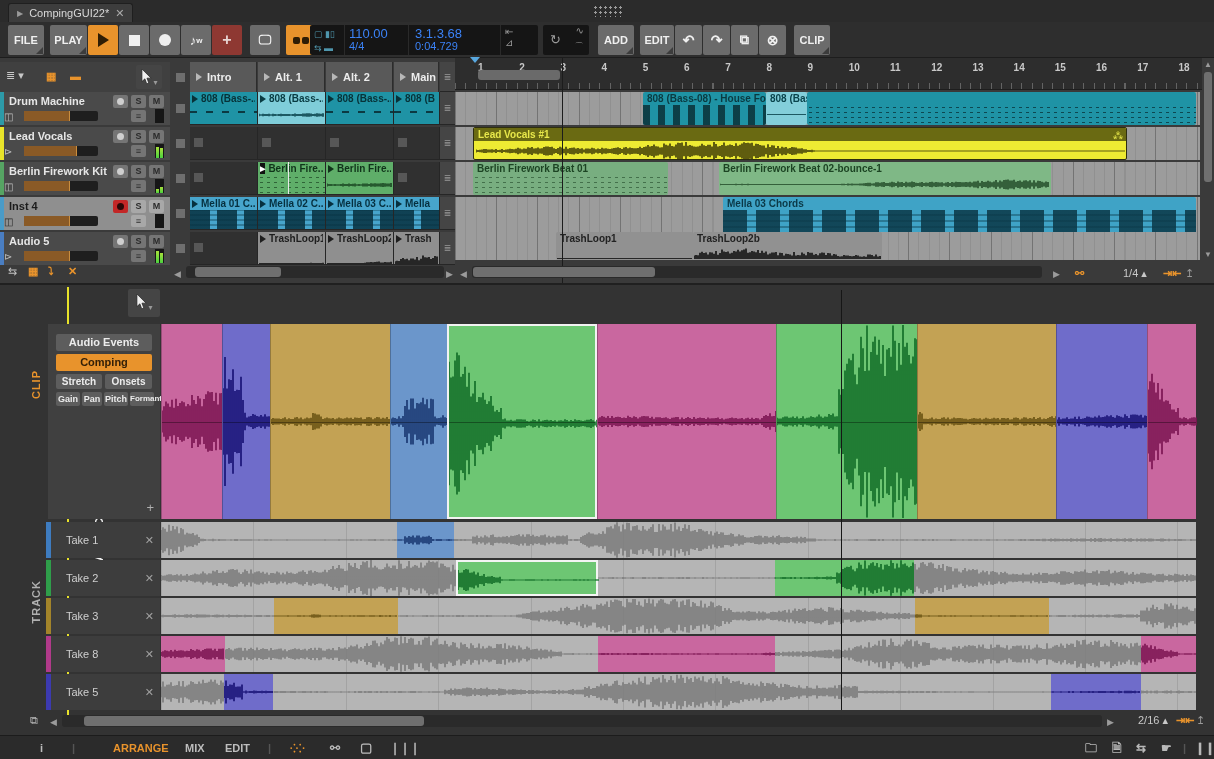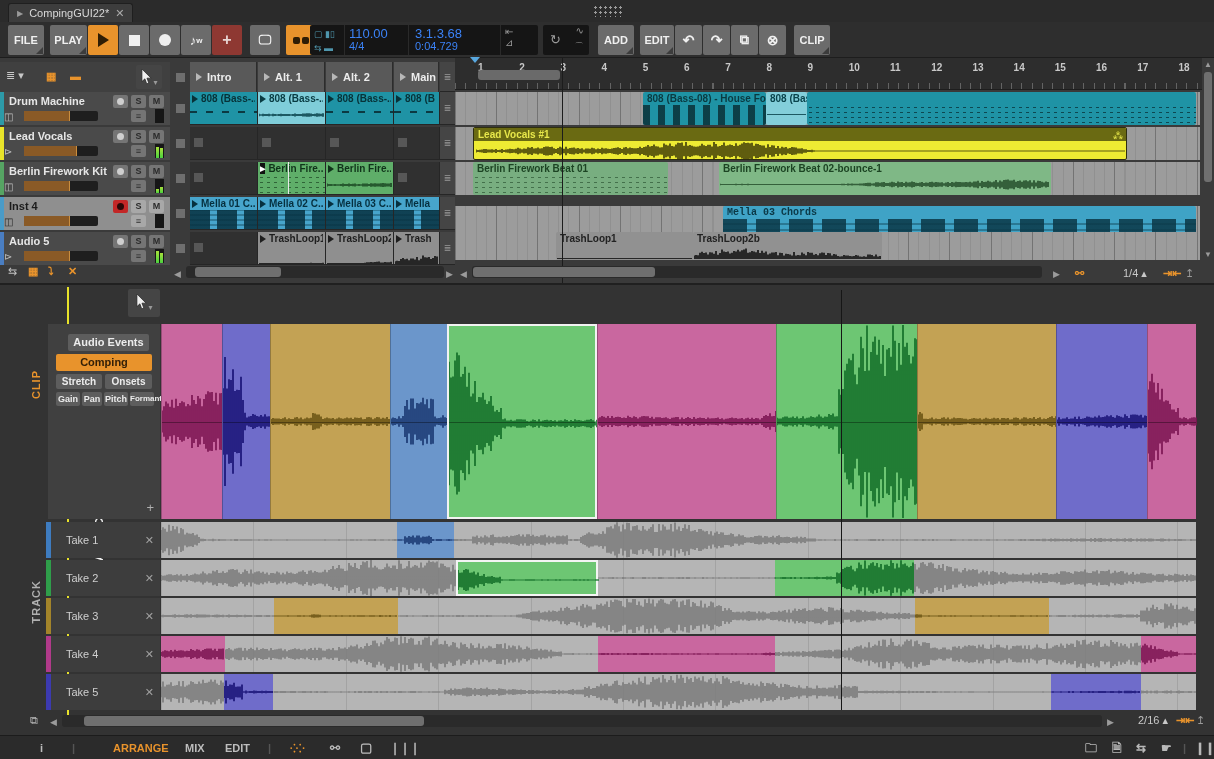--- a/index.html
+++ b/index.html
@@ -533,21 +533,21 @@
             <div style="position: absolute; inset: 13px 0px 0px; background-image: radial-gradient(rgba(15, 50, 22, 0.5) 1px, transparent 1.4px); background-size: 7px 5px;"></div>
           </div>
           <div class="aclip" style="left: 264px; width: 332px; height: 100%; background: rgb(127, 184, 134);">
             <div class="hd" style="color:#1c4423">Berlin Firework Beat 02-bounce-1</div>
             <div style="position: absolute; inset: 13px 0px 0px;"></div>
             <svg class="wv" width="330" height="19" style="left: 1px; top: 13px;">
               <path d="M0 8.7L0 10.3M2 8.9L2 10.1M4 8.9L4 10.1M6 8.9L6 10.1M8 8.9L8 10.1M10 8.9L10 10.1M12 8.9L12 10.1M14 8.9L14 10.1M16 8.8L16 10.2M18 8.9L18 10.1M20 8.9L20 10.1M22 8.8L22 10.2M24 8.9L24 10.1M26 8.9L26 10.1M28 8.8L28 10.2M30 8.9L30 10.1M32 8.9L32 10.1M34 8.9L34 10.1M36 8.9L36 10.1M38 8.9L38 10.1M40 8.9L40 10.1M42 8.9L42 10.1M44 8.9L44 10.1M46 8.9L46 10.1M48 8.9L48 10.1M50 8.9L50 10.1M52 8.9L52 10.1M54 8.9L54 10.1M56 8.9L56 10.1M58 8.9L58 10.1M60 8.9L60 10.1M62 8.9L62 10.1M64 8.9L64 10.1M66 8.9L66 10.1M68 8.9L68 10.1M70 8.9L70 10.1M72 8.9L72 10.1M74 8.9L74 10.1M76 8.9L76 10.1M78 8.9L78 10.1M80 8.9L80 10.1M82 8.9L82 10.1M84 8.9L84 10.1M86 8.9L86 10.1M88 8.9L88 10.1M90 8.9L90 10.1M92 8.9L92 10.1M94 8.9L94 10.1M96 8.9L96 10.1M98 8.9L98 10.1M100 8.9L100 10.1M102 8.9L102 10.1M104 8.9L104 10.1M106 8.9L106 10.1M108 8.9L108 10.1M110 8.9L110 10.1M112 8.9L112 10.1M114 8.9L114 10.1M116 8.9L116 10.1M118 8.9L118 10.1M120 8.9L120 10.1M122 8.7L122 10.3M124 8.8L124 10.2M126 8.9L126 10.1M128 8.5L128 10.5M130 8.8L130 10.2M132 8.6L132 10.4M134 8.8L134 10.2M136 8.7L136 10.3M138 8.8L138 10.2M140 8.5L140 10.5M142 8.6L142 10.4M144 8.3L144 10.7M146 8.0L146 11.0M148 7.7L148 11.3M150 7.8L150 11.2M152 8.5L152 10.5M154 8.2L154 10.8M156 7.3L156 11.7M158 7.3L158 11.7M160 7.7L160 11.3M162 7.3L162 11.7M164 6.9L164 12.1M166 8.1L166 10.9M168 7.9L168 11.1M170 7.5L170 11.5M172 6.7L172 12.3M174 7.3L174 11.7M176 7.9L176 11.1M178 6.6L178 12.4M180 7.3L180 11.7M182 7.1L182 11.9M184 8.1L184 10.9M186 6.8L186 12.2M188 7.4L188 11.6M190 7.2L190 11.8M192 6.4L192 12.6M194 6.9L194 12.1M196 7.7L196 11.3M198 8.1L198 10.9M200 7.6L200 11.4M202 6.9L202 12.1M204 8.0L204 11.0M206 7.5L206 11.5M208 7.8L208 11.2M210 7.1L210 11.9M212 6.8L212 12.2M214 7.6L214 11.4M216 6.9L216 12.1M218 7.2L218 11.8M220 7.5L220 11.5M222 7.2L222 11.8M224 8.2L224 10.8M226 7.5L226 11.5M228 7.1L228 11.9M230 8.1L230 10.9M232 6.9L232 12.1M234 7.6L234 11.4M236 6.8L236 12.2M238 6.9L238 12.1M240 7.1L240 11.9M242 7.2L242 11.8M244 7.3L244 11.7M246 6.9L246 12.1M248 7.3L248 11.7M250 6.8L250 12.2M252 7.5L252 11.5M254 6.6L254 12.4M256 6.6L256 12.4M258 5.7L258 13.3M260 7.7L260 11.3M262 6.1L262 12.9M264 6.9L264 12.1M266 6.8L266 12.2M268 5.7L268 13.3M270 6.5L270 12.5M272 7.3L272 11.7M274 6.6L274 12.4M276 5.1L276 13.9M278 7.3L278 11.7M280 5.4L280 13.6M282 6.5L282 12.5M284 5.0L284 14.0M286 4.8L286 14.2M288 4.6L288 14.4M290 5.4L290 13.6M292 5.5L292 13.5M294 4.8L294 14.2M296 6.8L296 12.2M298 6.1L298 12.9M300 5.5L300 13.5M302 6.8L302 12.2M304 5.5L304 13.5M306 5.3L306 13.7M308 6.3L308 12.7M310 5.3L310 13.7M312 7.4L312 11.6M314 5.3L314 13.7M316 7.4L316 11.6M318 5.7L318 13.3M320 6.1L320 12.9M322 6.8L322 12.2M324 7.5L324 11.5M326 6.5L326 12.5M328 6.9L328 12.1" stroke="#27512e" stroke-width="1.7" fill="none"></path>
             </svg>
           </div>
         </div>
-        <div class="alane" style="top: 148px; height: 47px; font-family: Liberation Mono, monospace;">
+        <div class="alane" style="top: 139px; height: 47px;">
           <div class="aclip" style="left: 268px; width: 473px; height: 100%; background: rgb(63, 163, 198);">
             <div class="hd" style="color:#0b3947">Mella 03 Chords</div>
             <div style="position: absolute; inset: 13px 0px 0px; background-image: repeating-linear-gradient(90deg, rgba(10, 55, 70, 0.85) 0px, rgba(10, 55, 70, 0.85) 24px, transparent 24px, transparent 33px), repeating-linear-gradient(0deg, transparent 0px, transparent 4px, rgba(10, 55, 70, 0.4) 4px, rgba(10, 55, 70, 0.4) 6px);"></div>
           </div>
         </div>
         <div class="alane" style="top: 174px; height: 28px;">
           <div class="aclip" style="left: 101px; width: 137px; height: 100%; background: rgb(145, 145, 145);">
             <div class="hd" style="color:#222222">TrashLoop1</div>
             <div style="position: absolute; inset: 13px 0px 0px;"></div>
             <svg class="wv" width="135" height="14" style="left: 1px; top: 13px;">
@@ -586,21 +586,21 @@
     <div id="yline"></div>
     <div class="abs vtext" style="left:93px;top:160px;height:130px;color:#f0f0f0;font-weight:bold">LEAD VOCALS #1</div>
 
     <div class="abs" style="left:128px;top:4px;width:32px;height:28px;background:#454545;border-radius:2px;text-align:center">
       <svg width="13" height="16" viewBox="0 0 10 14" style="margin-top:5px">
           <path d="M1 0 L1 11 L3.6 8.6 L5.2 13 L7 12.3 L5.4 8 L9 8 Z" fill="#f0f0f0" stroke="#222" stroke-width="0.6"></path>
         </svg><span style="color:#999;font-size:8px">▾</span>
     </div>
 
     <div class="abs" style="left:48px;top:39px;width:112px;height:195px;background:#404040">
-      <div class="pbtn" style="left:20px;top:10px;width:81px;height:17px;line-height:17px">Audio Events</div>
+      <div class="pbtn" style="left:8px;top:10px;width:96px;height:17px;line-height:17px">Audio Events</div>
       <div class="pbtn on" style="left:8px;top:30px;width:96px;height:17px;line-height:17px">Comping</div>
       <div class="pbtn" style="left:8px;top:50px;width:46px;height:15px;line-height:15px;font-size:10px">Stretch</div>
       <div class="pbtn" style="left:57px;top:50px;width:47px;height:15px;line-height:15px;font-size:10px">Onsets</div>
       <div class="pbtn" style="left:8px;top:68px;width:24px;height:14px;line-height:14px;font-size:9px">Gain</div>
       <div class="pbtn" style="left:34px;top:68px;width:20px;height:14px;line-height:14px;font-size:9px">Pan</div>
       <div class="pbtn" style="left:56px;top:68px;width:24px;height:14px;line-height:14px;font-size:9px">Pitch</div>
       <div class="pbtn" style="left:82px;top:68px;width:24px;height:14px;line-height:14px;font-size:8px">Formant</div>
       <div class="abs" style="right:6px;bottom:4px;color:#b0b0b0;font-size:13px">+</div>
     </div>
 
@@ -717,21 +717,21 @@
             </svg>
           </div>
           <div class="hl" style="left: 754px; width: 134px; background: rgb(195, 162, 84);">
             <svg class="wv" width="134" height="36" style="left: 0px; top: 0px;">
               <path d="M0 16.6L0 19.4M2 16.2L2 19.8M4 16.4L4 19.6M6 16.6L6 19.4M8 17.4L8 18.6M10 17.4L10 18.6M12 17.4L12 18.6M14 17.2L14 18.8M16 17.4L16 18.6M18 17.4L18 18.6M20 17.4L20 18.6M22 17.4L22 18.6M24 17.3L24 18.7M26 17.2L26 18.8M28 17.4L28 18.6M30 17.3L30 18.7M32 17.4L32 18.6M34 17.4L34 18.6M36 17.2L36 18.8M38 17.4L38 18.6M40 17.3L40 18.7M42 17.4L42 18.6M44 17.4L44 18.6M46 17.4L46 18.6M48 17.4L48 18.6M50 17.4L50 18.6M52 17.4L52 18.6M54 17.4L54 18.6M56 17.3L56 18.7M58 17.4L58 18.6M60 17.4L60 18.6M62 17.4L62 18.6M64 17.4L64 18.6M66 17.4L66 18.6M68 17.3L68 18.7M70 17.4L70 18.6M72 17.4L72 18.6M74 17.4L74 18.6M76 17.3L76 18.7M78 17.4L78 18.6M80 17.4L80 18.6M82 17.4L82 18.6M84 17.3L84 18.7M86 17.4L86 18.6M88 17.4L88 18.6M90 17.4L90 18.6M92 17.4L92 18.6M94 17.4L94 18.6M96 17.3L96 18.7M98 17.3L98 18.7M100 17.3L100 18.7M102 17.4L102 18.6M104 17.4L104 18.6M106 17.2L106 18.8M108 17.3L108 18.7M110 17.4L110 18.6M112 17.4L112 18.6M114 17.4L114 18.6M116 17.2L116 18.8M118 17.4L118 18.6M120 17.4L120 18.6M122 17.2L122 18.8M124 17.4L124 18.6M126 17.4L126 18.6M128 17.4L128 18.6M130 17.4L130 18.6M132 17.2L132 18.8" stroke="#6b5414" stroke-width="1.7" fill="none"></path>
             </svg>
           </div>
         </div>
         <div class="takerow-hd" style="top: 351px; height: 36px;">
           <div class="cstrip" style="background:#b13a8a"></div>
-    <span class="lbl">Take 4</span>
+    <span class="lbl">Take 8</span>
     <span class="x">✕</span>
         </div>
         <div class="takelane" style="top: 351px; height: 36px;">
           <svg class="wv" width="1035" height="36" style="left: 0px; top: 0px;">
             <path d="M0 16.0L0 20.0M2 15.2L2 20.8M4 14.3L4 21.7M6 14.7L6 21.3M8 15.3L8 20.7M10 14.0L10 22.0M12 15.5L12 20.5M14 13.8L14 22.2M16 15.1L16 20.9M18 14.6L18 21.4M20 14.3L20 21.7M22 14.4L22 21.6M24 15.2L24 20.8M26 14.8L26 21.2M28 15.0L28 21.0M30 13.1L30 22.9M32 14.0L32 22.0M34 14.8L34 21.2M36 13.3L36 22.7M38 13.8L38 22.2M40 15.2L40 20.8M42 13.9L42 22.1M44 13.0L44 23.0M46 12.4L46 23.6M48 12.6L48 23.4M50 12.5L50 23.5M52 14.2L52 21.8M54 12.7L54 23.3M56 14.9L56 21.1M58 12.8L58 23.2M60 12.7L60 23.3M62 12.6L62 23.4M64 13.4L64 22.6M66 12.9L66 23.1M68 12.0L68 24.0M70 13.4L70 22.6M72 14.5L72 21.5M74 12.8L74 23.2M76 12.3L76 23.7M78 11.7L78 24.3M80 11.7L80 24.3M82 14.7L82 21.3M84 12.1L84 23.9M86 14.4L86 21.6M88 13.0L88 23.0M90 11.7L90 24.3M92 13.1L92 22.9M94 14.3L94 21.7M96 11.6L96 24.4M98 14.1L98 21.9M100 12.9L100 23.1M102 12.2L102 23.8M104 13.0L104 23.0M106 13.0L106 23.0M108 14.5L108 21.5M110 12.1L110 23.9M112 13.9L112 22.1M114 13.5L114 22.5M116 13.3L116 22.7M118 12.8L118 23.2M120 12.4L120 23.6M122 14.5L122 21.5M124 13.3L124 22.7M126 15.3L126 20.7M128 14.1L128 21.9M130 13.6L130 22.4M132 13.0L132 23.0M134 12.2L134 23.8M136 13.3L136 22.7M138 12.8L138 23.2M140 14.1L140 21.9M142 13.6L142 22.4M144 12.7L144 23.3M146 14.6L146 21.4M148 13.1L148 22.9M150 11.9L150 24.1M152 14.0L152 22.0M154 11.8L154 24.2M156 14.0L156 22.0M158 11.8L158 24.2M160 12.2L160 23.8M162 14.5L162 21.5M164 14.7L164 21.3M166 13.3L166 22.7M168 12.7L168 23.3M170 13.8L170 22.2M172 11.9L172 24.1M174 14.3L174 21.7M176 14.3L176 21.7M178 10.9L178 25.1M180 12.6L180 23.4M182 12.5L182 23.5M184 11.6L184 24.4M186 12.9L186 23.1M188 11.3L188 24.7M190 9.4L190 26.6M192 10.4L192 25.6M194 10.3L194 25.7M196 8.5L196 27.5M198 12.4L198 23.6M200 11.0L200 25.0M202 12.6L202 23.4M204 10.0L204 26.0M206 7.2L206 28.8M208 10.0L208 26.0M210 9.1L210 26.9M212 4.7L212 31.3M214 4.5L214 31.5M216 7.2L216 28.8M218 10.2L218 25.8M220 6.5L220 29.5M222 8.3L222 27.7M224 4.5L224 31.5M226 1.1L226 34.9M228 2.8L228 33.2M230 5.7L230 30.3M232 5.2L232 30.8M234 1.5L234 34.5M236 1.9L236 34.1M238 8.8L238 27.2M240 0.3L240 35.7M242 7.3L242 28.7M244 0.9L244 35.1M246 7.1L246 28.9M248 2.9L248 33.1M250 1.7L250 34.3M252 2.5L252 33.5M254 8.8L254 27.2M256 8.5L256 27.5M258 5.0L258 31.0M260 8.8L260 27.2M262 3.8L262 32.2M264 1.6L264 34.4M266 1.7L266 34.3M268 0.6L268 35.4M270 9.2L270 26.8M272 5.5L272 30.5M274 3.8L274 32.2M276 2.4L276 33.6M278 8.5L278 27.5M280 7.9L280 28.1M282 8.4L282 27.6M284 4.7L284 31.3M286 8.0L286 28.0M288 10.5L288 25.5M290 9.3L290 26.7M292 6.0L292 30.0M294 6.8L294 29.2M296 11.3L296 24.7M298 12.4L298 23.6M300 6.4L300 29.6M302 8.6L302 27.4M304 8.1L304 27.9M306 11.0L306 25.0M308 12.5L308 23.5M310 7.3L310 28.7M312 9.3L312 26.7M314 11.9L314 24.1M316 11.4L316 24.6M318 7.6L318 28.4M320 12.5L320 23.5M322 10.2L322 25.8M324 12.5L324 23.5M326 11.8L326 24.2M328 9.8L328 26.2M330 10.4L330 25.6M332 12.2L332 23.8M334 11.9L334 24.1M336 8.0L336 28.0M338 8.3L338 27.7M340 8.0L340 28.0M342 12.3L342 23.7M344 7.3L344 28.7M346 12.9L346 23.1M348 9.5L348 26.5M350 11.6L350 24.4M352 9.4L352 26.6M354 10.2L354 25.8M356 13.2L356 22.8M358 9.4L358 26.6M360 11.6L360 24.4M362 13.5L362 22.5M364 12.9L364 23.1M366 10.5L366 25.5M368 11.7L368 24.3M370 13.7L370 22.3M372 13.2L372 22.8M374 13.1L374 22.9M376 12.7L376 23.3M378 14.5L378 21.5M380 12.7L380 23.3M382 14.2L382 21.8M384 13.6L384 22.4M386 13.7L386 22.3M388 15.6L388 20.4M390 13.7L390 22.3M392 15.4L392 20.6M394 15.7L394 20.3M396 15.9L396 20.1M398 15.8L398 20.2M400 15.6L400 20.4M402 17.4L402 18.6M404 17.3L404 18.7M406 17.2L406 18.8M408 17.3L408 18.7M410 17.3L410 18.7M412 17.1L412 18.9M414 17.4L414 18.6M416 17.4L416 18.6M418 17.3L418 18.7M420 17.4L420 18.6M422 17.4L422 18.6M424 17.4L424 18.6M426 17.3L426 18.7M428 17.4L428 18.6M430 17.0L430 19.0M432 17.4L432 18.6M434 17.4L434 18.6M436 17.4L436 18.6M438 17.1L438 18.9M440 17.3L440 18.7M442 17.0L442 19.0M444 17.3L444 18.7M446 17.4L446 18.6M448 17.1L448 18.9M450 17.4L450 18.6M452 17.0L452 19.0M454 17.1L454 18.9M456 17.0L456 19.0M458 17.0L458 19.0M460 17.1L460 18.9M462 17.1L462 18.9M464 17.0L464 19.0M466 17.2L466 18.8M468 17.3L468 18.7M470 17.4L470 18.6M472 17.1L472 18.9M474 16.9L474 19.1M476 17.0L476 19.0M478 17.4L478 18.6M480 17.4L480 18.6M482 17.2L482 18.8M484 17.4L484 18.6M486 17.0L486 19.0M488 17.1L488 18.9M490 17.0L490 19.0M492 17.3L492 18.7M494 17.1L494 18.9M496 17.4L496 18.6M498 17.4L498 18.6M500 17.3L500 18.7M502 17.0L502 19.0M504 17.3L504 18.7M506 17.4L506 18.6M508 17.4L508 18.6M510 17.3L510 18.7M512 17.4L512 18.6M514 17.4L514 18.6M516 17.3L516 18.7M518 17.3L518 18.7M520 17.4L520 18.6M522 17.4L522 18.6M524 17.4L524 18.6M526 17.2L526 18.8M528 17.2L528 18.8M530 17.4L530 18.6M532 17.4L532 18.6M534 17.2L534 18.8M536 17.4L536 18.6M538 17.4L538 18.6M540 17.4L540 18.6M542 17.2L542 18.8M544 17.4L544 18.6M546 17.4L546 18.6M548 17.4L548 18.6M550 17.4L550 18.6M552 17.4L552 18.6M554 17.4L554 18.6M556 17.3L556 18.7M558 17.4L558 18.6M560 17.4L560 18.6M562 17.4L562 18.6M564 17.4L564 18.6M566 17.4L566 18.6M568 17.4L568 18.6M570 17.4L570 18.6M572 17.4L572 18.6M574 17.3L574 18.7M576 17.3L576 18.7M578 17.4L578 18.6M580 17.4L580 18.6M582 17.4L582 18.6M584 17.4L584 18.6M586 17.4L586 18.6M588 17.4L588 18.6M590 17.4L590 18.6M592 17.4L592 18.6M594 17.4L594 18.6M596 17.4L596 18.6M598 17.4L598 18.6M600 17.2L600 18.8M602 16.8L602 19.2M604 17.0L604 19.0M606 16.4L606 19.6M608 16.6L608 19.4M610 16.1L610 19.9M612 16.3L612 19.7M614 15.9L614 20.1M616 16.3L616 19.7M618 16.0L618 20.0M620 16.9L620 19.1M622 15.7L622 20.3M624 16.2L624 19.8M626 16.3L626 19.7M628 15.5L628 20.5M630 16.3L630 19.7M632 15.3L632 20.7M634 16.2L634 19.8M636 15.6L636 20.4M638 15.6L638 20.4M640 16.4L640 19.6M642 14.9L642 21.1M644 15.6L644 20.4M646 16.1L646 19.9M648 15.2L648 20.8M650 15.8L650 20.2M652 15.1L652 20.9M654 14.6L654 21.4M656 15.3L656 20.7M658 14.8L658 21.2M660 14.5L660 21.5M662 14.4L662 21.6M664 14.1L664 21.9M666 14.3L666 21.7M668 13.7L668 22.3M670 14.0L670 22.0M672 15.4L672 20.6M674 13.7L674 22.3M676 13.5L676 22.5M678 13.6L678 22.4M680 14.1L680 21.9M682 14.9L682 21.1M684 13.7L684 22.3M686 14.4L686 21.6M688 11.8L688 24.2M690 14.2L690 21.8M692 12.5L692 23.5M694 11.1L694 24.9M696 10.2L696 25.8M698 10.4L698 25.6M700 9.3L700 26.7M702 12.5L702 23.5M704 10.7L704 25.3M706 11.5L706 24.5M708 6.3L708 29.7M710 11.6L710 24.4M712 10.0L712 26.0M714 8.4L714 27.6M716 9.4L716 26.6M718 4.7L718 31.3M720 9.9L720 26.1M722 3.4L722 32.6M724 3.8L724 32.2M726 10.7L726 25.3M728 8.9L728 27.1M730 2.5L730 33.5M732 6.1L732 29.9M734 9.8L734 26.2M736 10.1L736 25.9M738 8.6L738 27.4M740 10.4L740 25.6M742 8.6L742 27.4M744 5.6L744 30.4M746 3.6L746 32.4M748 4.9L748 31.1M750 3.6L750 32.4M752 10.2L752 25.8M754 5.3L754 30.7M756 4.4L756 31.6M758 8.0L758 28.0M760 9.7L760 26.3M762 6.3L762 29.7M764 6.3L764 29.7M766 6.9L766 29.1M768 7.0L768 29.0M770 12.2L770 23.8M772 11.7L772 24.3M774 11.4L774 24.6M776 12.2L776 23.8M778 13.5L778 22.5M780 13.1L780 22.9M782 11.4L782 24.6M784 11.6L784 24.4M786 13.4L786 22.6M788 13.2L788 22.8M790 14.2L790 21.8M792 10.7L792 25.3M794 10.6L794 25.4M796 11.7L796 24.3M798 10.1L798 25.9M800 12.7L800 23.3M802 11.2L802 24.8M804 9.8L804 26.2M806 10.4L806 25.6M808 9.1L808 26.9M810 9.7L810 26.3M812 9.4L812 26.6M814 10.1L814 25.9M816 12.3L816 23.7M818 8.8L818 27.2M820 10.8L820 25.2M822 8.5L822 27.5M824 12.3L824 23.7M826 12.7L826 23.3M828 13.0L828 23.0M830 8.4L830 27.6M832 12.1L832 23.9M834 11.3L834 24.7M836 8.8L836 27.2M838 8.8L838 27.2M840 11.3L840 24.7M842 11.5L842 24.5M844 12.3L844 23.7M846 9.3L846 26.7M848 13.8L848 22.2M850 12.4L850 23.6M852 10.0L852 26.0M854 10.2L854 25.8M856 9.5L856 26.5M858 9.8L858 26.2M860 9.4L860 26.6M862 12.5L862 23.5M864 9.5L864 26.5M866 13.1L866 22.9M868 9.3L868 26.7M870 13.4L870 22.6M872 12.5L872 23.5M874 11.4L874 24.6M876 8.5L876 27.5M878 11.5L878 24.5M880 12.1L880 23.9M882 12.9L882 23.1M884 12.9L884 23.1M886 7.3L886 28.7M888 12.5L888 23.5M890 12.3L890 23.7M892 10.7L892 25.3M894 9.5L894 26.5M896 8.9L896 27.1M898 10.8L898 25.2M900 7.6L900 28.4M902 9.4L902 26.6M904 12.0L904 24.0M906 7.8L906 28.2M908 8.9L908 27.1M910 7.4L910 28.6M912 7.7L912 28.3M914 10.9L914 25.1M916 4.3L916 31.7M918 5.2L918 30.8M920 8.6L920 27.4M922 4.0L922 32.0M924 3.8L924 32.2M926 8.5L926 27.5M928 7.8L928 28.2M930 5.9L930 30.1M932 9.1L932 26.9M934 4.8L934 31.2M936 5.8L936 30.2M938 4.6L938 31.4M940 11.1L940 24.9M942 10.6L942 25.4M944 7.7L944 28.3M946 9.7L946 26.3M948 10.4L948 25.6M950 3.9L950 32.1M952 5.9L952 30.1M954 7.8L954 28.2M956 5.9L956 30.1M958 10.4L958 25.6M960 7.3L960 28.7M962 9.4L962 26.6M964 7.9L964 28.1M966 10.6L966 25.4M968 12.2L968 23.8M970 7.3L970 28.7M972 10.5L972 25.5M974 7.2L974 28.8M976 6.7L976 29.3M978 9.7L978 26.3M980 9.3L980 26.7M982 9.4L982 26.6M984 8.1L984 27.9M986 10.6L986 25.4M988 10.9L988 25.1M990 11.7L990 24.3M992 13.4L992 22.6M994 13.3L994 22.7M996 11.5L996 24.5M998 14.1L998 21.9M1000 13.2L1000 22.8M1002 12.6L1002 23.4M1004 13.1L1004 22.9M1006 15.1L1006 20.9M1008 16.0L1008 20.0M1010 15.5L1010 20.5M1012 15.8L1012 20.2M1014 16.2L1014 19.8M1016 15.5L1016 20.5M1018 17.3L1018 18.7M1020 17.4L1020 18.6M1022 17.4L1022 18.6M1024 17.4L1024 18.6M1026 17.2L1026 18.8M1028 17.4L1028 18.6M1030 17.4L1030 18.6M1032 17.4L1032 18.6M1034 17.4L1034 18.6" stroke="#7d7d7d" stroke-width="1.7" fill="none"></path>
           </svg>
           <div class="hl" style="left: 0px; width: 64px; background: rgb(201, 103, 159);">
             <svg class="wv" width="64" height="36" style="left: 0px; top: 0px;">
               <path d="M0 16.0L0 20.0M2 15.2L2 20.8M4 14.3L4 21.7M6 14.7L6 21.3M8 15.3L8 20.7M10 14.0L10 22.0M12 15.5L12 20.5M14 13.8L14 22.2M16 15.1L16 20.9M18 14.6L18 21.4M20 14.3L20 21.7M22 14.4L22 21.6M24 15.2L24 20.8M26 14.8L26 21.2M28 15.0L28 21.0M30 13.1L30 22.9M32 14.0L32 22.0M34 14.8L34 21.2M36 13.3L36 22.7M38 13.8L38 22.2M40 15.2L40 20.8M42 13.9L42 22.1M44 13.0L44 23.0M46 12.4L46 23.6M48 12.6L48 23.4M50 12.5L50 23.5M52 14.2L52 21.8M54 12.7L54 23.3M56 14.9L56 21.1M58 12.8L58 23.2M60 12.7L60 23.3M62 12.6L62 23.4" stroke="#7d1653" stroke-width="1.7" fill="none"></path>
             </svg>

